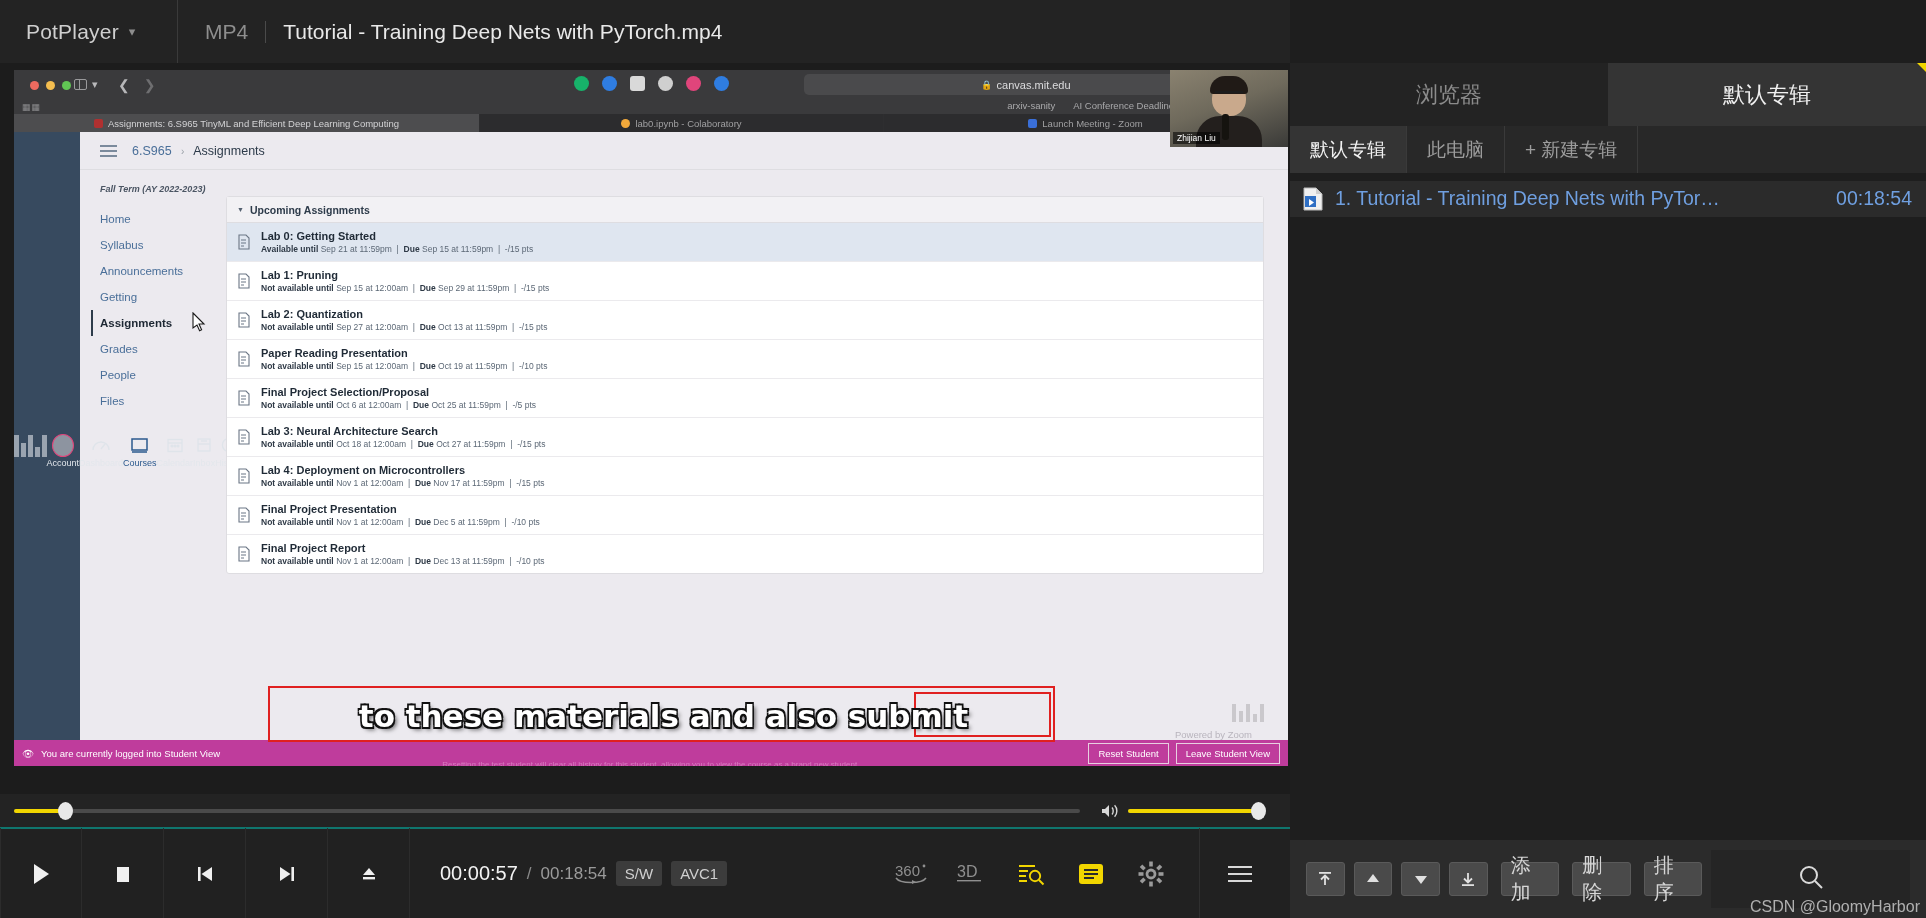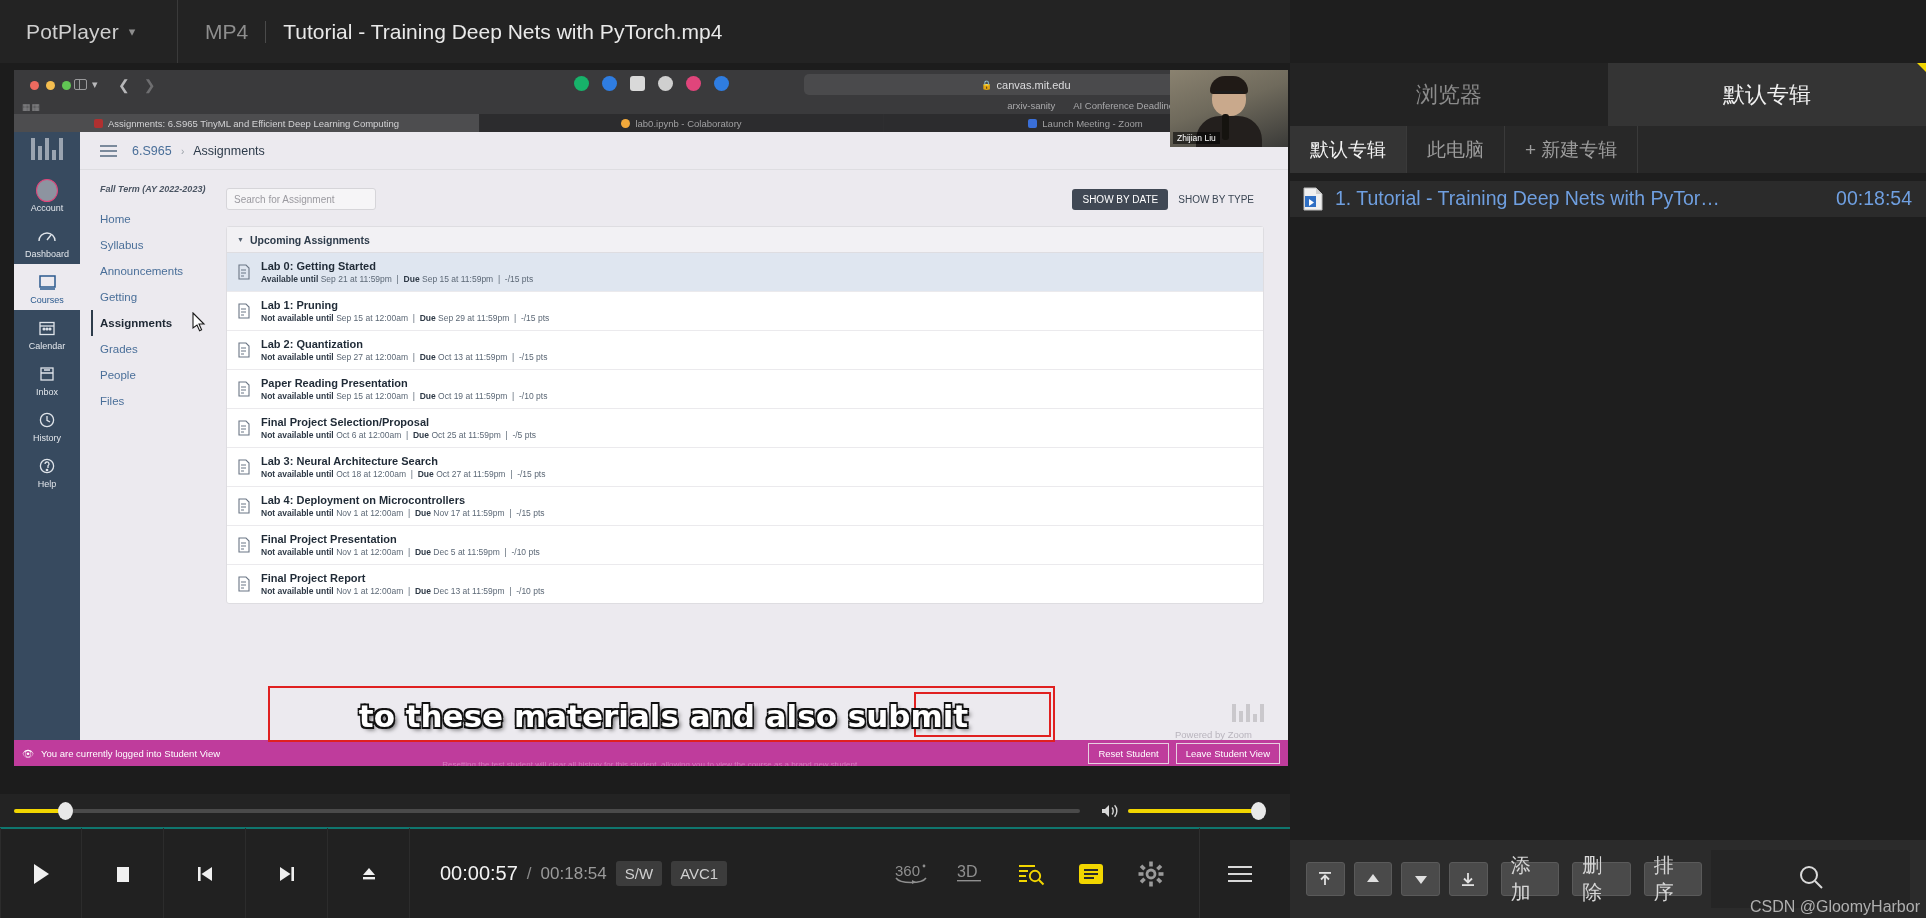--- a/index.html
+++ b/index.html
@@ -74,21 +74,21 @@
     border-right: 1px solid #2e2e30;
   }
   .btab.active { background: #4d4d4f; }
   .btab.dim { background: #2c2c2e; color: #a0a0a2; }
   .btab .fav { width: 9px; height: 9px; border-radius: 2px; flex: none; }
   .gridicon { position: absolute; left: 8px; top: 32px; color: #8b8b8d; font-size: 9px; letter-spacing: 1px; }
 
   
   .canvas-page { position: absolute; left: 0; top: 62px; width: 1274px; height: 634px; background: #eceaef; display: flex; }
   .canvas-rail {
-    width: 66px; background: #374a5f; display: flex; flex-direction: column;
+    width: 66px; background: #374a5f; display: flex; flex-direction: row;
     align-items: center; padding-top: 2px; flex: none;
   }
   .mitlogo { display: flex; gap: 2.5px; align-items: flex-end; height: 26px; margin-bottom: 12px; }
   .mitlogo i { display: block; background: #9aa4b0; width: 4.5px; }
   .railitem {
     width: 66px; padding: 7px 0 5px; display: flex; flex-direction: column;
     align-items: center; gap: 2px; color: #e3e7ec; font-size: 9px;
   }
   .railitem.sel { background: #eceaef; color: #2b5a8e; }
   .railicon { width: 22px; height: 22px; display: flex; align-items: center; justify-content: center; }
@@ -451,27 +451,20 @@
             <div class="cnav-item">Syllabus</div>
             <div class="cnav-item">Announcements</div>
             <div class="cnav-item">Getting</div>
             <div class="cnav-item active">Assignments</div>
             <div class="cnav-item">Grades</div>
             <div class="cnav-item">People</div>
             <div class="cnav-item">Files</div>
           </div>
 
           <div class="assign-col">
-            <div class="assign-top">
-              <div class="searchbox">Search for Assignment</div>
-              <div class="toggles">
-                <span class="tgl on">SHOW BY DATE</span>
-                <span class="tgl">SHOW BY TYPE</span>
-              </div>
-            </div>
 
             <div class="assign-group">
               <div class="group-head">
                 <span class="caret">▼</span>
                 <span>Upcoming Assignments</span>
               </div>
 
               <div class="arow hl">
                 <span class="doc-ico"><svg width="14" height="16" viewBox="0 0 14 16" fill="none" stroke="#6b7685" stroke-width="1.1">
                       <path d="M2 1h7l3 3v11H2z"></path>

